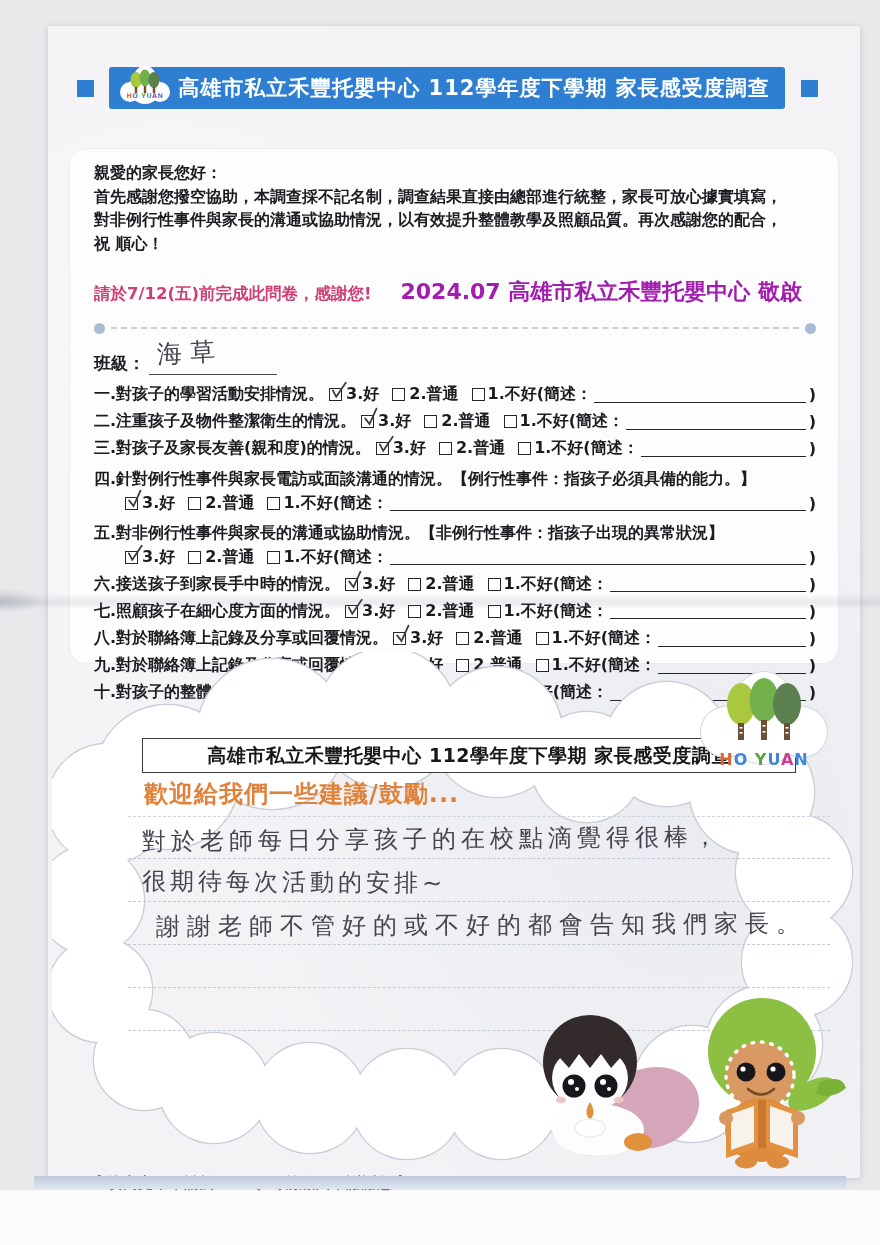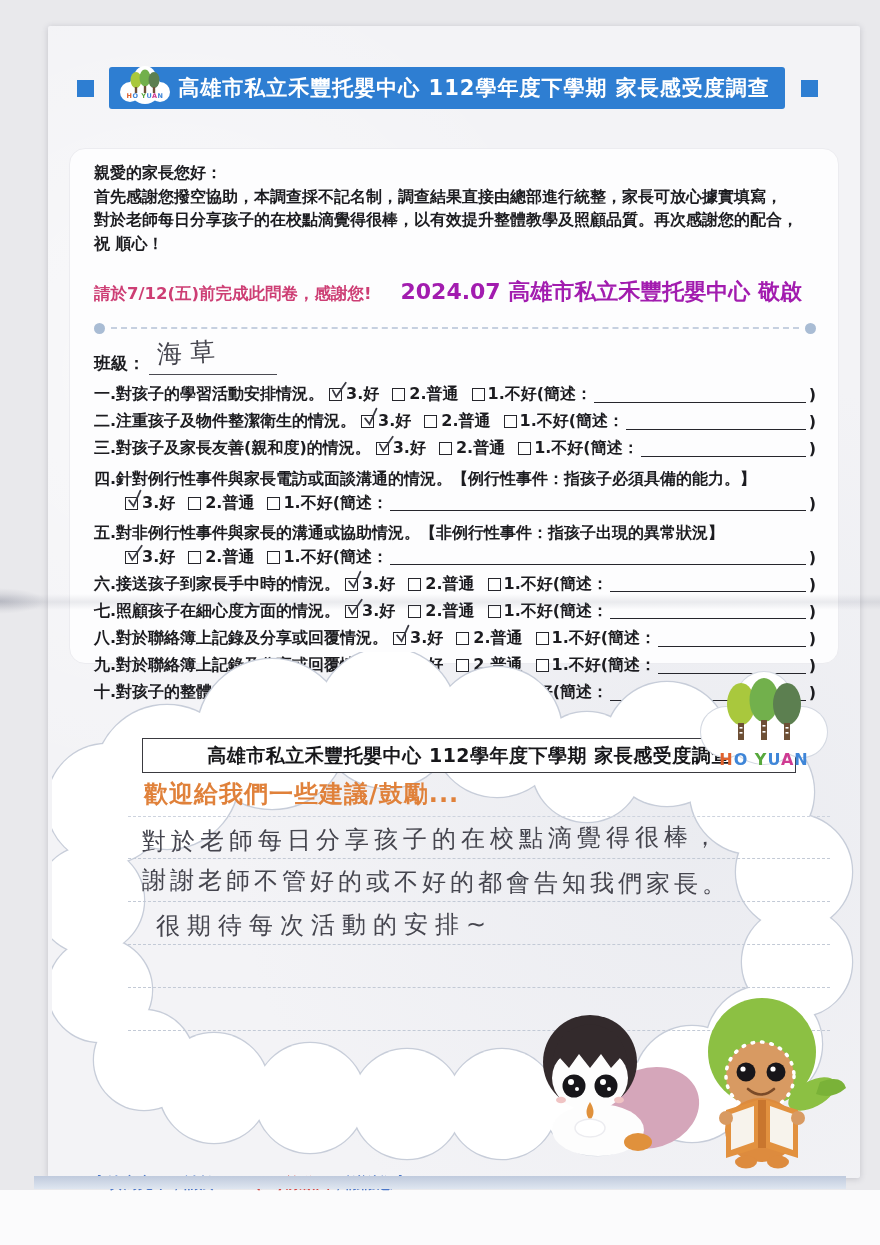--- a/index.html
+++ b/index.html
@@ -118,21 +118,21 @@
         </svg>
         <div class="mini-logo-text logo-letters"><span>H</span><span>O</span><span> </span><span>Y</span><span>U</span><span>A</span><span>N</span></div>
       </div>
       <div class="top-bar-title">高雄市私立禾豐托嬰中心 112學年度下學期 家長感受度調查</div>
     </div>
 
     <div class="panel">
       <div class="intro">
         <p>親愛的家長您好：</p>
         <p>首先感謝您撥空協助，本調查採不記名制，調查結果直接由總部進行統整，家長可放心據實填寫，</p>
-        <p>對於老師每日分享孩子的在校點滴覺得很棒，以有效提升整體教學及照顧品質。再次感謝您的配合，</p>
+        <p>對非例行性事件與家長的溝通或協助情況，以有效提升整體教學及照顧品質。再次感謝您的配合，</p>
         <p>祝 順心！</p>
       </div>
       <div class="deadline-row">
         <span class="deadline-notice" style="color:#cd3e74;">請於7/12(五)前完成此問卷，感謝您!</span>
         <span class="deadline-signoff">2024.07  高雄市私立禾豐托嬰中心 敬啟</span>
       </div>
       <div class="dot-sep">
         <span class="dot"></span>
         <span class="dash"></span>
         <span class="dot"></span>
@@ -455,25 +455,25 @@
       </div>
 
       <div class="suggest-heading" style="color:#e0813a;">歡迎給我們一些建議/鼓勵...</div>
 
       <div class="write-area">
   <div class="hw-row">
     <span class="hw-text">對於老師每日分享孩子的在校點滴覺得很棒，</span>
   </div>
 
   <div class="hw-row">
+    <span class="hw-text">很期待每次活動的安排~</span>
+  </div>
+
+  <div class="hw-row">
     <span class="hw-text">謝謝老師不管好的或不好的都會告知我們家長。</span>
-  </div>
-
-  <div class="hw-row">
-    <span class="hw-text">很期待每次活動的安排~</span>
   </div>
 
   <div class="hw-row">
     <span class="hw-text"></span>
   </div>
 
   <div class="hw-row">
     <span class="hw-text"></span>
   </div>
 </div>

